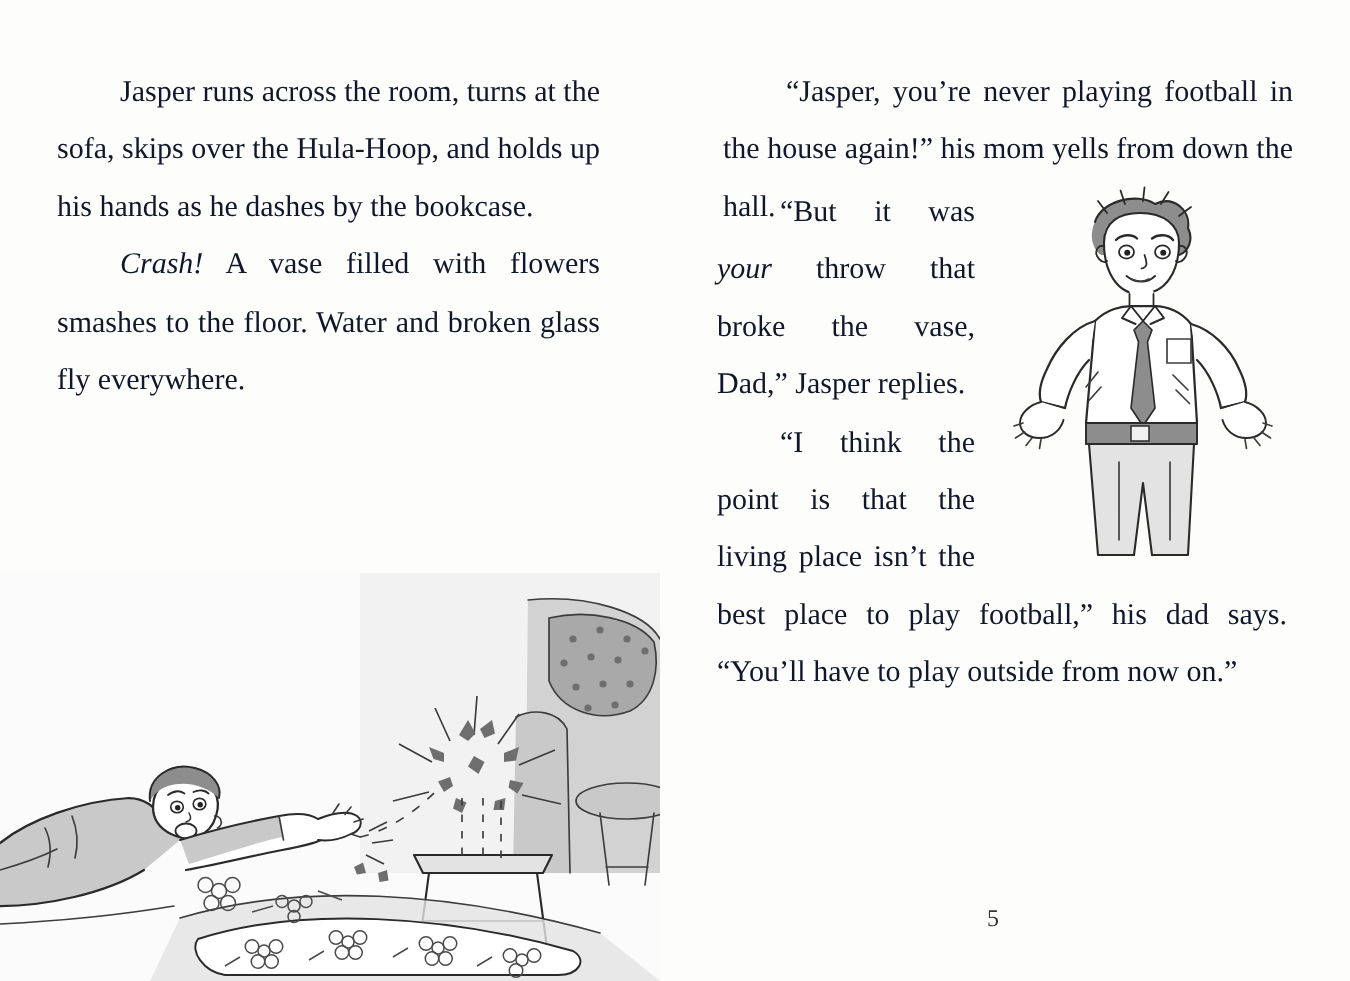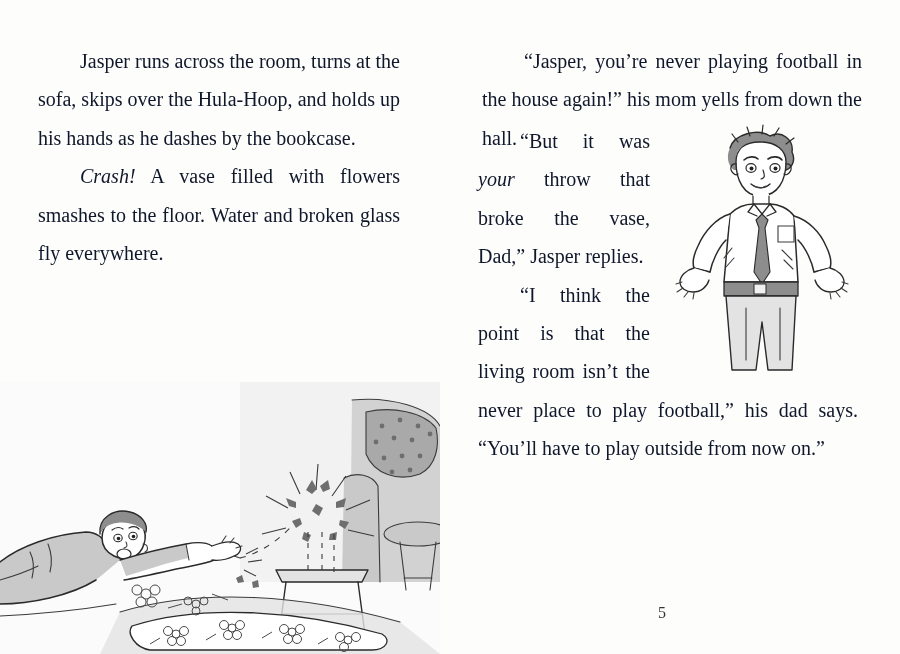--- a/index.html
+++ b/index.html
@@ -186,21 +186,21 @@
             <path class="gray-l" d="M68 174 h70 l-4 74 h-24 l-6 -48 l-6 48 h-24 z"></path>
             <path class="ink" stroke-width="1.4" d="M68 174 h70 l-4 74 h-24 l-6 -48 l-6 48 h-24 z"></path>
             <path class="ink-thin" d="M88 186 v52 M122 186 v52"></path>
 
             <path class="ink-thin" d="M124 128 l10 10 M126 138 l9 9 M74 126 l-8 10 M76 136 l-8 9"></path>
           </svg>
         </div>
       </div>
 
       <p><span>“But it was </span><em>your</em><span> throw that broke the vase, Dad,” Jasper replies.</span></p>
-      <p>“I think the point is that the living room isn’t the never place to play football,” his dad says. “You’ll have to play outside from now on.”</p>
+      <p>“I think the point is that the living place isn’t the best place to play football,” his dad says. “You’ll have to play outside from now on.”</p>
     </div>
 
     <div id="page-number">5</div>
   </div>
 
   <div class="illus" id="scene-illustration">
     <svg viewBox="0 0 440 272" width="440" height="272" xmlns="http://www.w3.org/2000/svg" aria-hidden="true">
 
       <rect x="0" y="0" width="440" height="272" fill="#fbfbfb"></rect>
       <path class="gray-l" d="M240 0 h200 v200 h-200 z" opacity="0.35"></path>

